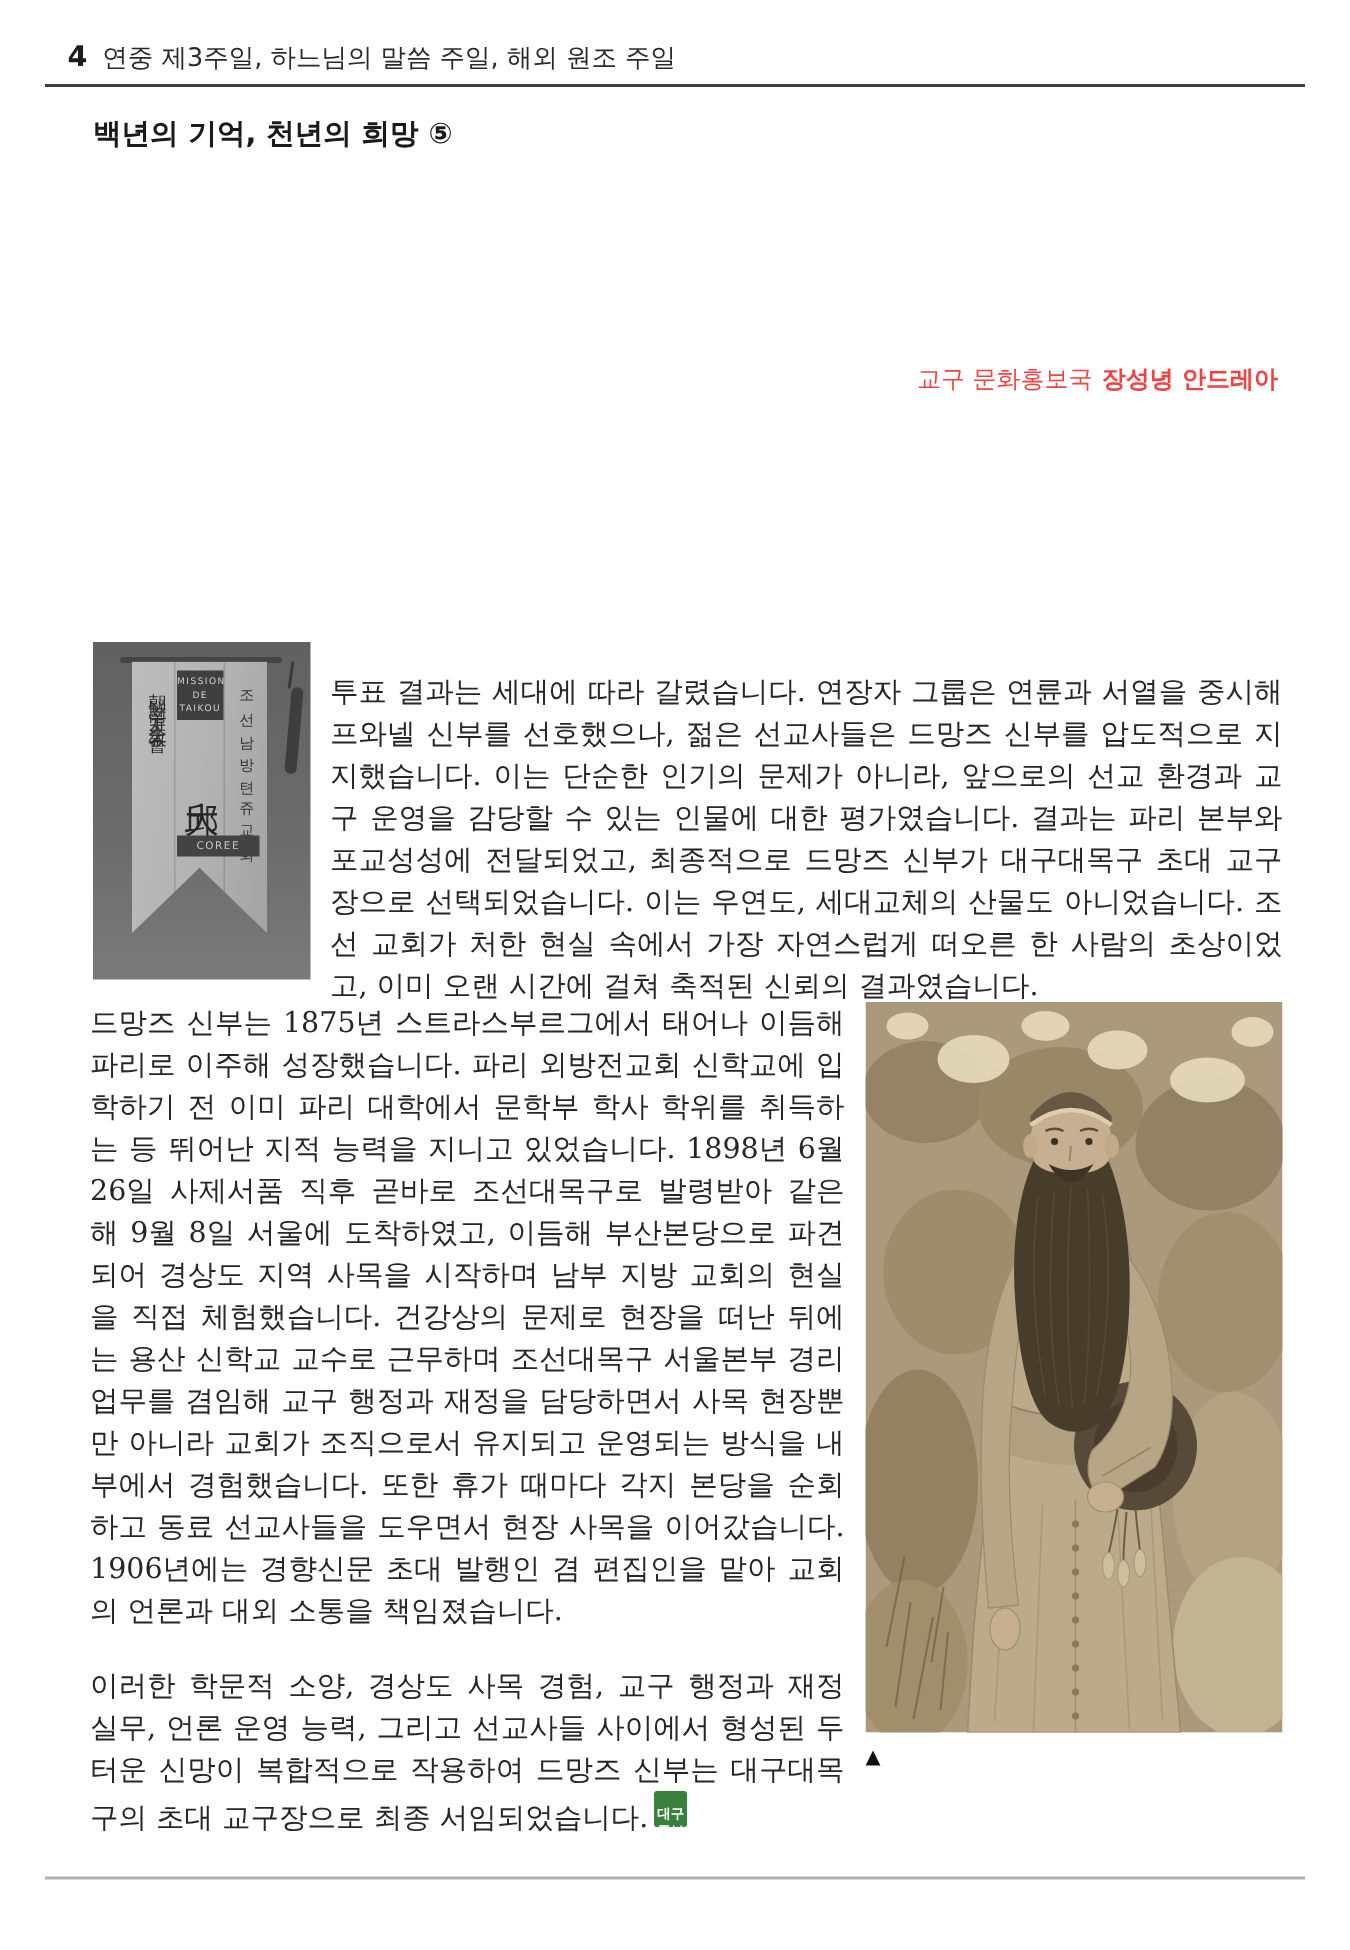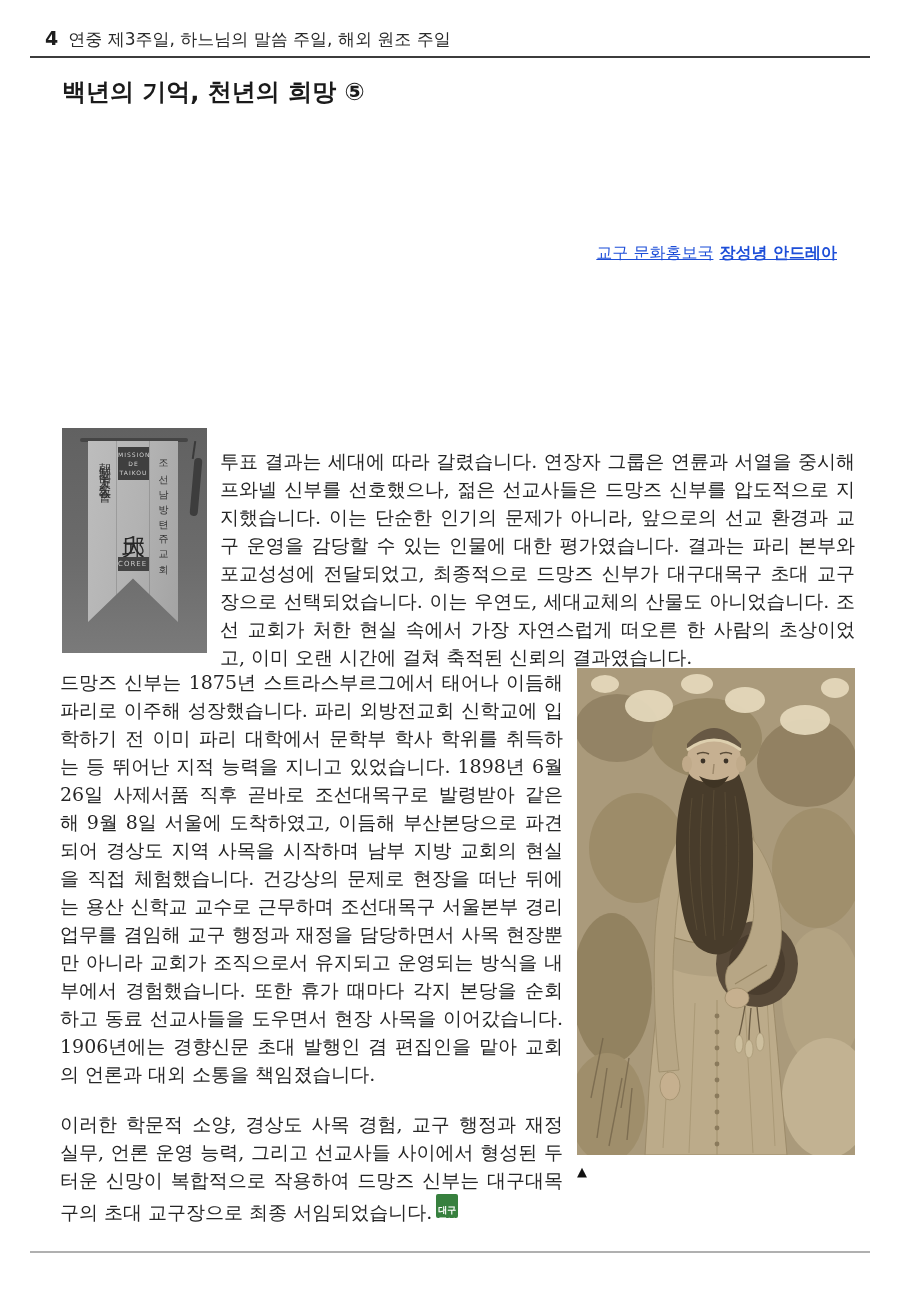--- a/index.html
+++ b/index.html
@@ -20,32 +20,32 @@
     font-size:17px;color:#2a2a2a;
     display:flex;align-items:baseline;gap:10px;
   }
   .page-number{font-weight:bold;font-size:19px;color:#1d1d1d;}
   .rule-top{position:absolute;left:30px;top:56px;width:840px;height:2px;background:#3c3c3c;}
   .rule-bottom{position:absolute;left:30px;top:1251px;width:840px;height:2px;background:#b0b0b0;}
 
   .section-label{
     position:absolute;left:62px;top:76px;
     font-family:"DejaVu Sans","Liberation Sans",sans-serif;
-    font-weight:bold;font-size:24px;color:#1a1a1a;
+    font-weight:bold;font-size:19px;color:#1a1a1a;
   }
 
   .article-title{
     position:absolute;left:60px;top:165px;width:780px;
     text-align:center;
     font-size:37px;font-weight:600;letter-spacing:2px;color:#111;
   }
   .byline{
-    position:absolute;right:63px;top:243px;
-    font-family:"DejaVu Sans","Liberation Sans",sans-serif;
-    font-size:16px;color:#1d4ed8;text-decoration:underline;
+    position:absolute;right:48px;top:243px;
+    font-family:"DejaVu Sans","Liberation Sans",sans-serif;
+    font-size:16px;color:#ef4444;
   }
   .byline .author{font-weight:bold;margin-left:6px;}
 
   .body-text{
     font-size:19px;line-height:28px;
     text-align:justify;word-break:break-all;
     color:#262626;
   }
   .p1{position:absolute;left:60px;top:291px;width:795px;}
 
@@ -90,21 +90,21 @@
   }
   .big-chars{
     position:absolute;left:33px;top:44px;width:26px;height:64px;
     writing-mode:vertical-rl;text-orientation:upright;
     font-size:23px;line-height:26px;color:#262626;text-align:center;
   }
   .coree-panel{
     position:absolute;left:30px;top:116px;width:31px;
     background:#434343;color:#c9c9c9;
     font-family:"DejaVu Sans","Liberation Sans",sans-serif;
-    font-size:7px;padding:3px 0;letter-spacing:1px;
+    font-size:7px;text-align:center;padding:3px 12px;letter-spacing:1px;
   }
 
   
   .portrait-photo{display:block;width:278px;height:487px;}
   .caption{
     margin-top:9px;
     font-family:"DejaVu Sans","Liberation Sans",sans-serif;
     font-size:15px;color:#333;display:flex;gap:8px;align-items:baseline;
   }
   .caption .marker{font-size:13px;color:#111;}

